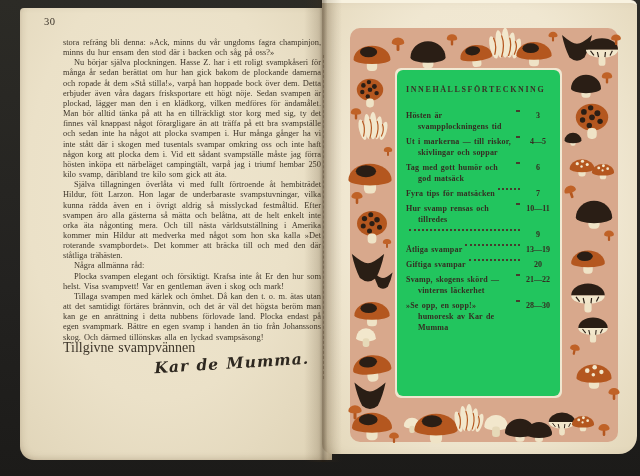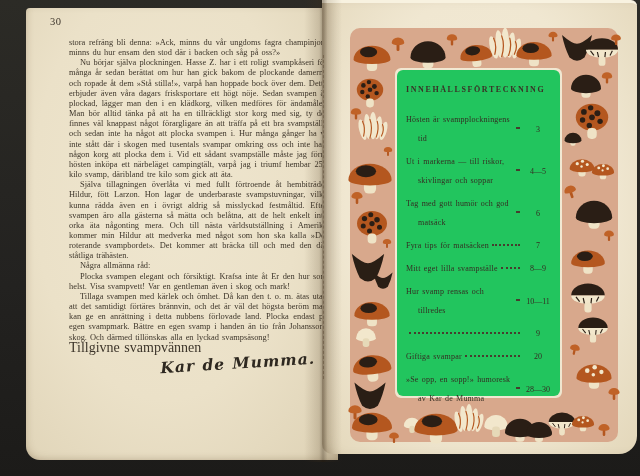--- a/index.html
+++ b/index.html
@@ -4,21 +4,21 @@
 <style>
   html,body{margin:0;padding:0;}
   body{
     width:640px;height:476px;overflow:hidden;position:relative;
     background:linear-gradient(180deg,#2c2b26 0%,#232220 60%,#1c1b19 100%);
     font-family:"Liberation Serif","DejaVu Serif",serif;
   }
   
   .page{position:absolute;box-sizing:border-box;}
   .left-page{
-    left:26px;top:8px;width:312px;height:452px;
+    left:20px;top:8px;width:312px;height:452px;
     background:radial-gradient(ellipse at 45% 40%,#efe6cf 0%,#ebe1c8 55%,#ded2b5 100%);
     border-radius:4px 0 0 14px;
     box-shadow:inset -10px 0 14px -10px rgba(80,55,25,.45), inset 4px -4px 10px -6px rgba(80,55,25,.35);
     z-index:1;
   }
   .right-page{
     left:322px;top:0;width:315px;height:454px;
     background:radial-gradient(ellipse at 50% 45%,#f4ebd6 0%,#f0e7d1 60%,#e3d7ba 100%);
     border-radius:0 6px 18px 10px;
     border-top:3px solid #f8f2e0;
@@ -54,21 +54,21 @@
   .toc-panel{
     position:absolute;left:397px;top:70px;width:163px;height:326px;z-index:4;
     background:#22c55e;border-radius:6px;
     box-sizing:border-box;padding:15px 7px 8px 9px;
     color:#352d22;
   }
   .toc-title-h{
     font-weight:bold;font-size:8px;letter-spacing:1.6px;word-spacing:2px;
     color:#3a3126;margin:0 0 16px 0;white-space:nowrap;
   }
-  .toc-row{display:flex;align-items:center;margin-bottom:4px;font-weight:normal;font-size:8px;line-height:19px;}
+  .toc-row{display:flex;align-items:flex-start;margin-bottom:4px;font-weight:bold;font-size:8px;line-height:11px;}
   .toc-entry-title{flex:0 1 auto;padding-left:12px;text-indent:-12px;letter-spacing:.2px;word-spacing:1px;}
   .toc-leader{flex:1 0 4px;border-bottom:2px dotted #473d2e;margin:0 3px 2px 3px;min-width:4px;}
   .toc-pages{flex:0 0 30px;text-align:center;white-space:nowrap;}
 </style>
 </head>
 <body>
 
 <div class="page left-page">
   <div class="page-number">30</div>
   <div class="body-text">
@@ -231,38 +231,43 @@
       <span class="toc-entry-title">Tag med gott humör och god matsäck</span>
       <span class="toc-leader"></span>
       <span class="toc-pages">6</span>
     </div>
   <div class="toc-row">
       <span class="toc-entry-title">Fyra tips för matsäcken</span>
       <span class="toc-leader"></span>
       <span class="toc-pages">7</span>
     </div>
   <div class="toc-row">
-      <span class="toc-entry-title">Mitt eget lilla svampställe</span>
-      <span class="toc-leader"></span>
-      <span class="toc-pages">8—9</span>
-    </div>
-  <div class="toc-row">
       <span class="toc-entry-title">Hur svamp rensas och tillredes</span>
       <span class="toc-leader"></span>
       <span class="toc-pages">10—11</span>
     </div>
   <div class="toc-row">
       <span class="toc-leader"></span>
       <span class="toc-pages">9</span>
     </div>
   <div class="toc-row">
+      <span class="toc-entry-title">Ätliga svampar</span>
+      <span class="toc-leader"></span>
+      <span class="toc-pages">13—19</span>
+    </div>
+  <div class="toc-row">
       <span class="toc-entry-title">Giftiga svampar</span>
       <span class="toc-leader"></span>
       <span class="toc-pages">20</span>
     </div>
   <div class="toc-row">
+      <span class="toc-entry-title">Svamp, skogens skörd — vinterns läckerhet</span>
+      <span class="toc-leader"></span>
+      <span class="toc-pages">21—22</span>
+    </div>
+  <div class="toc-row">
       <span class="toc-entry-title">»Se opp, en sopp!» humoresk av Kar de Mumma</span>
       <span class="toc-leader"></span>
       <span class="toc-pages">28—30</span>
     </div>
 </div>
 
 <div class="spine"></div>
 
 </body></html>

